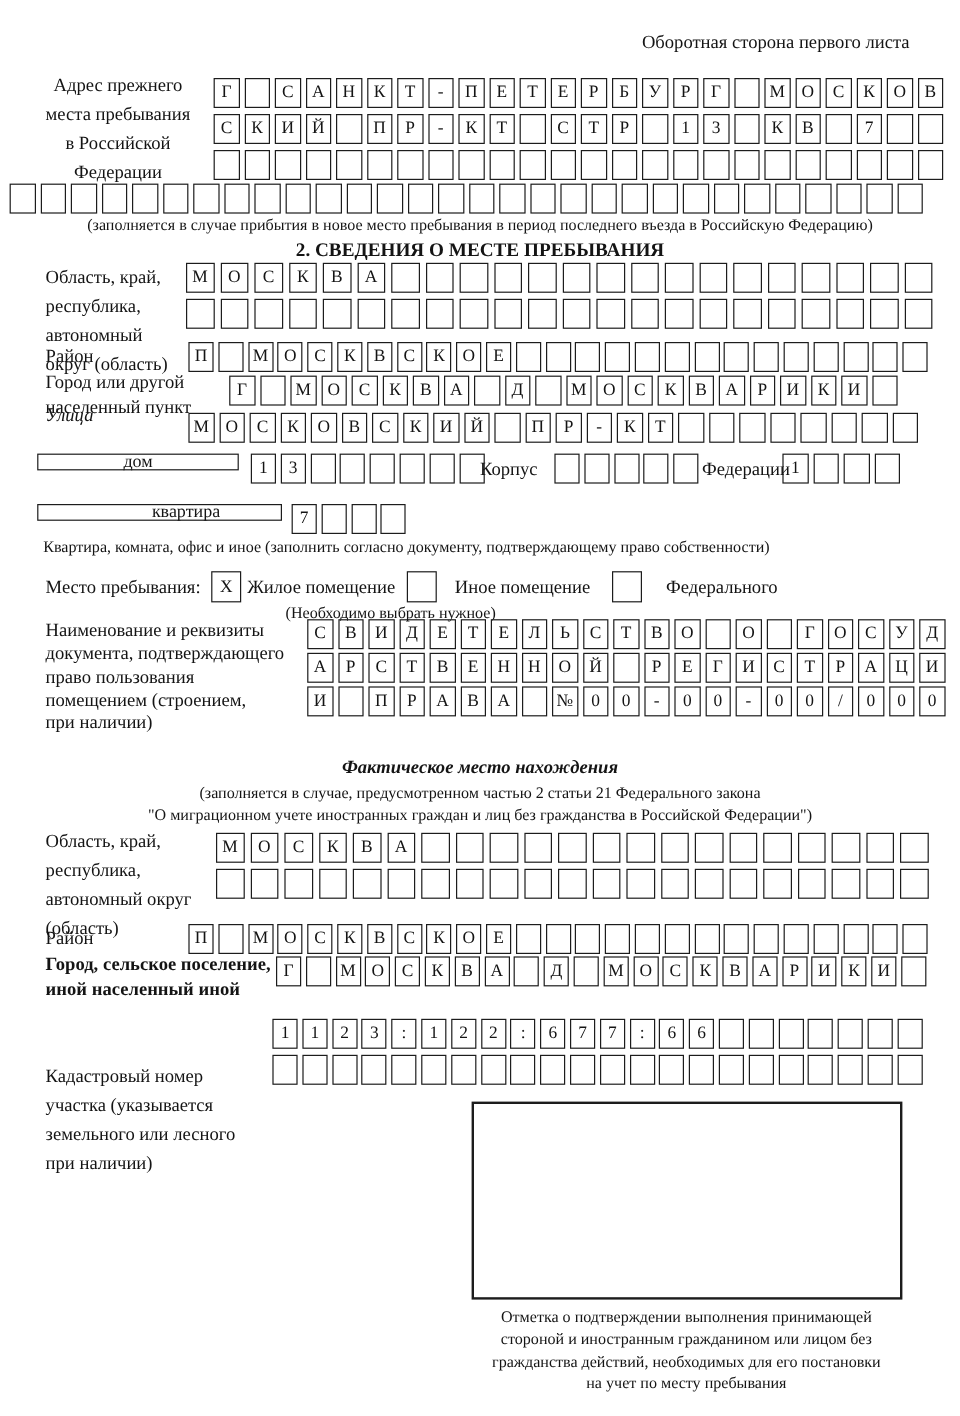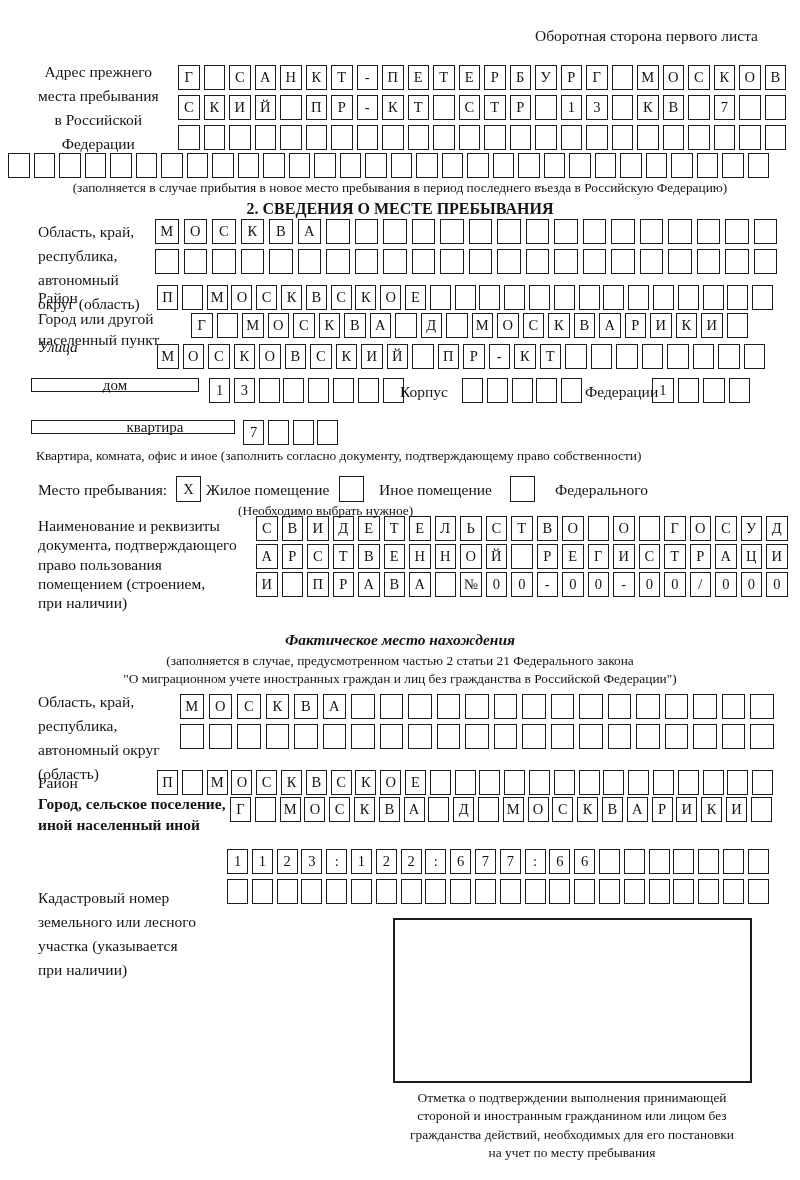--- a/index.html
+++ b/index.html
@@ -525,22 +525,22 @@
       <span class="cell">А</span>
       <span class="cell">Р</span>
       <span class="cell">И</span>
       <span class="cell">К</span>
       <span class="cell">И</span>
       <span class="cell"></span>
     </div>
 
   <div class="lbl" style="left:38px;top:838px;margin-top:48px;">
     <div>Кадастровый номер</div>
+    <div>участка (указывается</div>
     <div>земельного или лесного</div>
-    <div>участка (указывается</div>
     <div>при наличии)</div>
   </div>
   <div class="cells g-sm" style="left:227px;top:849px;">
       <span class="cell">1</span>
       <span class="cell">1</span>
       <span class="cell">2</span>
       <span class="cell">3</span>
       <span class="cell">:</span>
       <span class="cell">1</span>
       <span class="cell">2</span>

